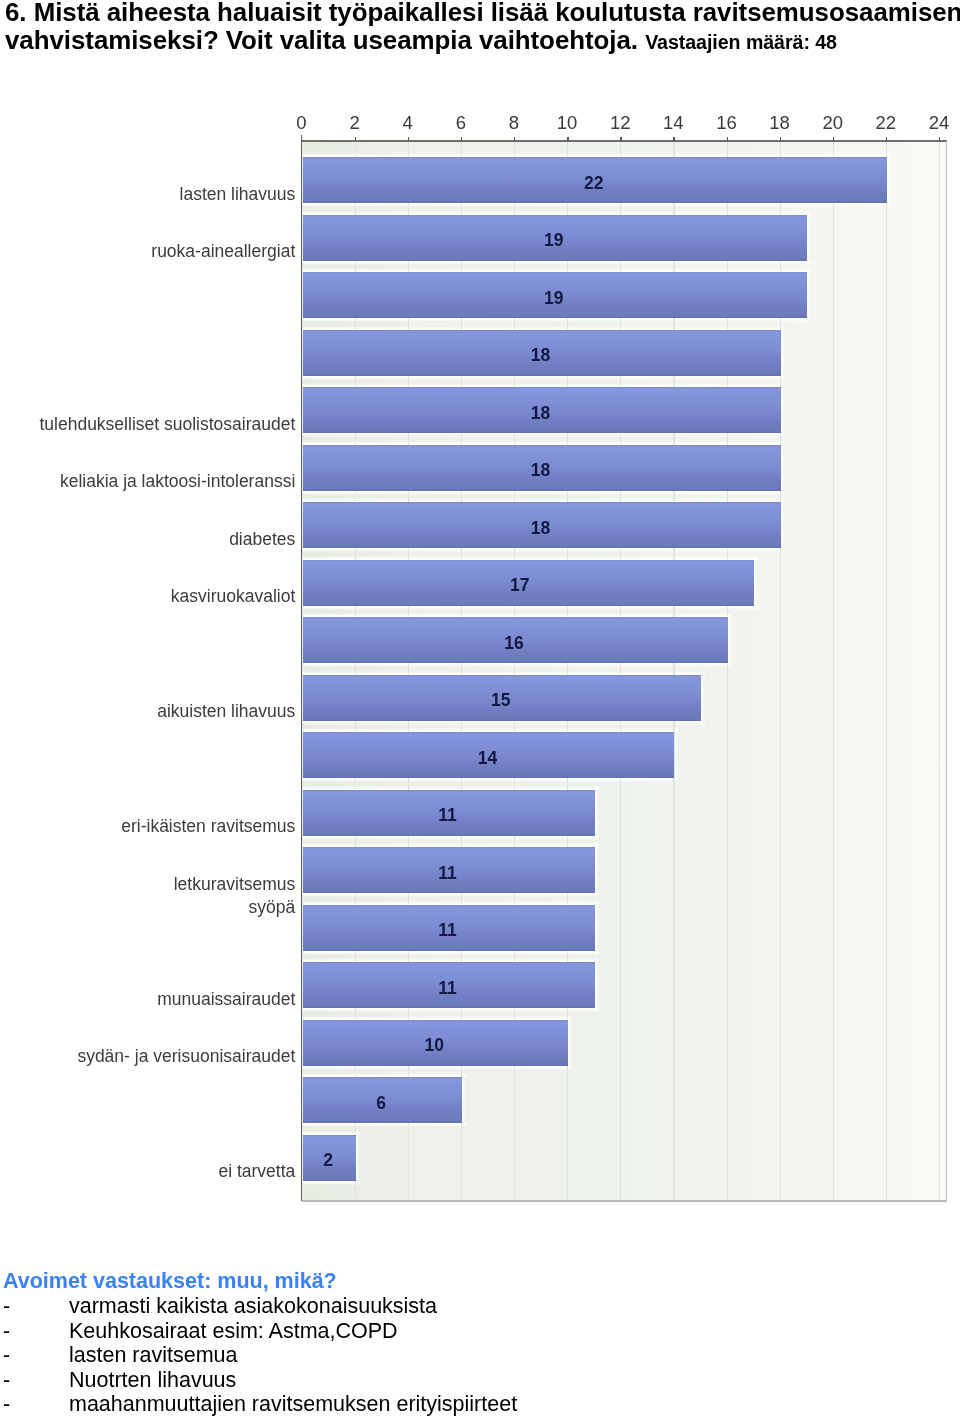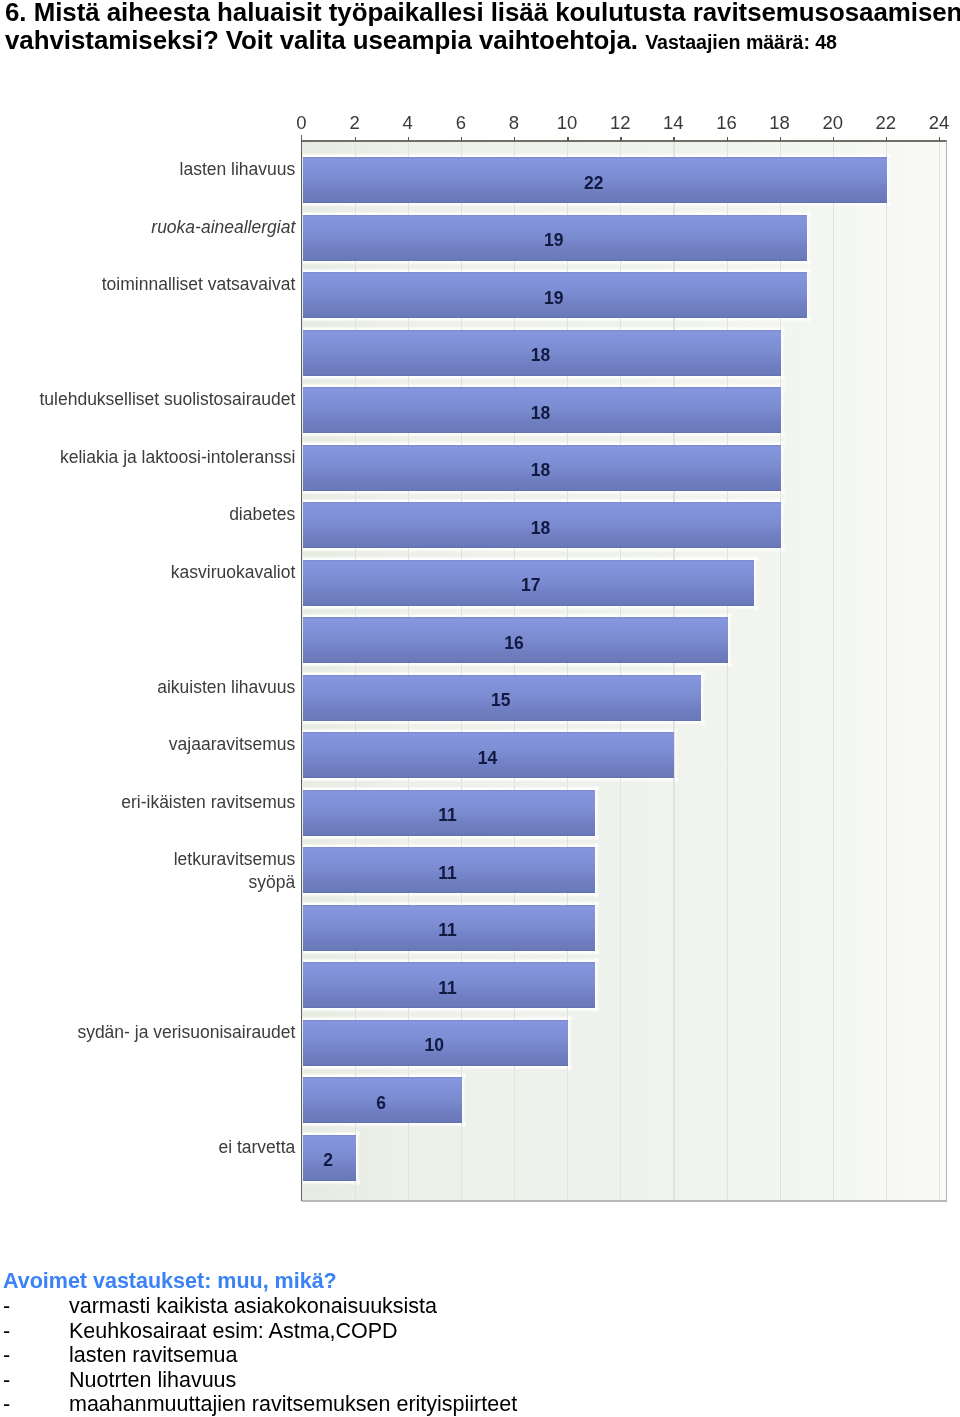--- a/index.html
+++ b/index.html
@@ -20,21 +20,21 @@
   .chart{position:absolute;left:0;top:0;width:960px;height:1417px;}
   .plot{position:absolute;overflow:hidden;}
   .axis-top{position:absolute;background:#6d706a;}
   .axis-left{position:absolute;background:#5e615c;}
   .axis-bottom{position:absolute;background:#b9b9b9;}
   .axis-right{position:absolute;background:#b9b9b9;}
   .tick{position:absolute;width:1.4px;background:#555;}
   .ticklabel{position:absolute;font-family:"Liberation Sans",sans-serif;
              font-size:18.5px;line-height:20px;color:#3a3a3a;text-align:center;}
   .grid{position:absolute;width:1.2px;background:#e1e4dd;}
-  .catwrap{position:absolute;display:flex;align-items:flex-start;justify-content:flex-end;}
+  .catwrap{position:absolute;display:flex;align-items:flex-end;justify-content:flex-end;}
   .catlabel{display:inline-block;max-width:100%;
             font-family:"Liberation Sans",sans-serif;
             font-size:17.5px;color:#3c3c3c;text-align:center;line-height:21.4px;}
   .glow-t{position:absolute;background:linear-gradient(180deg,
            rgba(255,255,255,0) 0%, rgba(255,255,255,.95) 70%, rgba(255,255,255,1) 100%);}
   .glow-b{position:absolute;background:linear-gradient(180deg,
            rgba(255,255,255,1) 0%, rgba(255,255,255,.95) 30%, rgba(255,255,255,0) 100%);}
   .glow-r{position:absolute;background:linear-gradient(90deg,
            rgba(255,255,255,.95) 0%, rgba(255,255,255,0) 100%);}
   .bar{position:absolute;
@@ -180,66 +180,63 @@
       <div class="ticklabel" style="left:802.75px;top:113.30000000000001px;width:60px;">20</div>
       <div class="tick" style="left:885.875px;top:136.8px;height:4.0px;"></div>
       <div class="ticklabel" style="left:855.875px;top:113.30000000000001px;width:60px;">22</div>
       <div class="tick" style="left:939px;top:136.8px;height:4.0px;"></div>
       <div class="ticklabel" style="left:909px;top:113.30000000000001px;width:60px;">24</div>
       <div class="barval" style="left:301.5px;top:160.4px;width:584.375px;height:46px;">22</div>
       <div class="catwrap" style="left:27.3px;top:159.4px;width:268px;height:46px;">
         <span class="catlabel">lasten lihavuus</span>
       </div>
       <div class="barval" style="left:301.5px;top:217.9px;width:504.6875px;height:46px;">19</div>
-      <div class="catwrap" style="left:27.3px;top:216.9px;width:268px;height:46px;font-style:italic;">
+      <div class="catwrap" style="left:27.3px;top:216.9px;width:268px;height:46px;">
         <span class="catlabel">ruoka-aineallergiat</span>
       </div>
       <div class="barval" style="left:301.5px;top:275.4px;width:504.6875px;height:46px;">19</div>
-      <div class="catwrap" style="left:27.3px;top:274.4px;width:268px;height:46px;">
-        <span class="catlabel">toiminnalliset vatsavaivat</span>
-      </div>
       <div class="barval" style="left:301.5px;top:332.9px;width:478.125px;height:46px;">18</div>
       <div class="barval" style="left:301.5px;top:390.4px;width:478.125px;height:46px;">18</div>
       <div class="catwrap" style="left:27.3px;top:389.4px;width:268px;height:46px;">
         <span class="catlabel">tulehdukselliset suolistosairaudet</span>
       </div>
       <div class="barval" style="left:301.5px;top:447.9px;width:478.125px;height:46px;">18</div>
       <div class="catwrap" style="left:27.3px;top:446.9px;width:268px;height:46px;">
         <span class="catlabel">keliakia ja laktoosi-intoleranssi</span>
       </div>
       <div class="barval" style="left:301.5px;top:505.4px;width:478.125px;height:46px;">18</div>
       <div class="catwrap" style="left:27.3px;top:504.4px;width:268px;height:46px;">
         <span class="catlabel">diabetes</span>
       </div>
-      <div class="barval" style="left:305px;top:562.9px;width:451.5625px;height:46px;">17</div>
+      <div class="barval" style="left:294px;top:562.9px;width:451.5625px;height:46px;">17</div>
       <div class="catwrap" style="left:27.3px;top:561.9px;width:268px;height:46px;">
         <span class="catlabel">kasviruokavaliot</span>
       </div>
       <div class="barval" style="left:301.5px;top:620.4px;width:425px;height:46px;">16</div>
       <div class="barval" style="left:301.5px;top:677.9px;width:398.4375px;height:46px;">15</div>
       <div class="catwrap" style="left:27.3px;top:676.9px;width:268px;height:46px;">
         <span class="catlabel">aikuisten lihavuus</span>
       </div>
       <div class="barval" style="left:301.5px;top:735.4px;width:371.875px;height:46px;">14</div>
-      <div class="catwrap" style="left:27.3px;top:734.4px;width:268px;height:46px;">
-        <span class="catlabel">vajaaravitsemus</span>
-      </div>
       <div class="barval" style="left:301.5px;top:792.9px;width:292.1875px;height:46px;">11</div>
       <div class="catwrap" style="left:27.3px;top:791.9px;width:268px;height:46px;">
         <span class="catlabel">eri-ikäisten ravitsemus</span>
       </div>
       <div class="barval" style="left:301.5px;top:850.4px;width:292.1875px;height:46px;">11</div>
       <div class="catwrap" style="left:27.3px;top:849.4px;width:268px;height:46px;">
         <span class="catlabel">letkuravitsemus</span>
       </div>
       <div class="barval" style="left:301.5px;top:907.9px;width:292.1875px;height:46px;">11</div>
       <div class="catwrap" style="left:27.3px;top:872px;width:268px;height:46px;">
         <span class="catlabel">syöpä</span>
       </div>
       <div class="barval" style="left:301.5px;top:965.4px;width:292.1875px;height:46px;">11</div>
+      <div class="catwrap" style="left:27.3px;top:964.4px;width:268px;height:46px;">
+        <span class="catlabel">munuaissairaudet</span>
+      </div>
       <div class="barval" style="left:301.5px;top:1022.9px;width:265.625px;height:46px;">10</div>
       <div class="catwrap" style="left:27.3px;top:1021.9px;width:268px;height:46px;">
         <span class="catlabel">sydän- ja verisuonisairaudet</span>
       </div>
       <div class="barval" style="left:301.5px;top:1080.4px;width:159.375px;height:46px;">6</div>
       <div class="barval" style="left:301.5px;top:1137.9px;width:53.125px;height:46px;">2</div>
       <div class="catwrap" style="left:27.3px;top:1136.9px;width:268px;height:46px;">
         <span class="catlabel">ei tarvetta</span>
       </div>
     </div>

